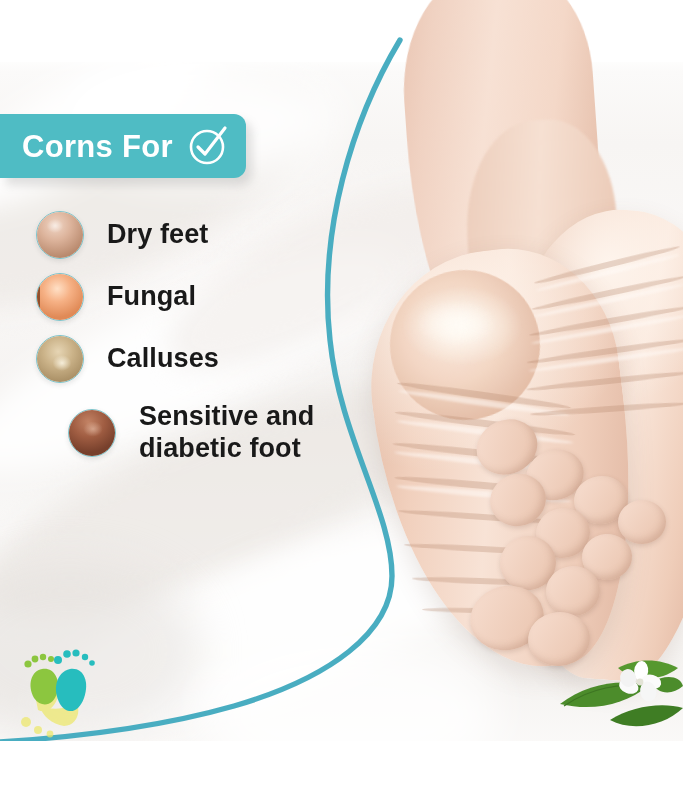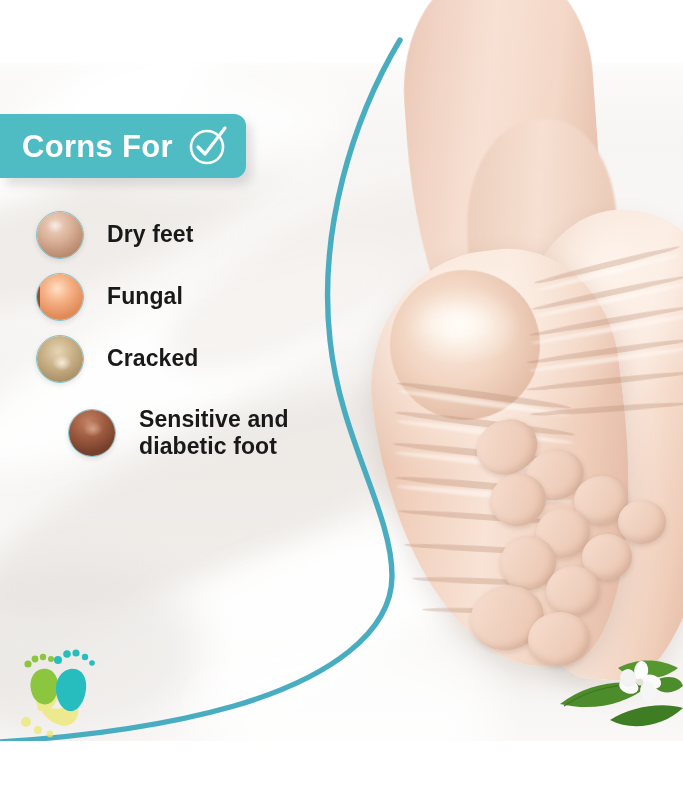--- a/index.html
+++ b/index.html
@@ -65,21 +65,21 @@
     margin-left:22px;line-height:1;}
   .check-wrap{margin-left:13px;width:44px;height:44px;position:relative;}
 
   
   .list{position:absolute;left:0;top:204px;width:350px;z-index:20;}
   .row{display:flex;align-items:center;height:62px;padding-left:36px;}
   .thumb{width:48px;height:48px;border-radius:50%;flex:0 0 48px;position:relative;
     border:1.6px solid #7fc4cb;box-sizing:border-box;overflow:hidden;
     box-shadow:0 2px 5px rgba(80,80,80,.14);}
   .thumb span{position:absolute;inset:0;display:block;}
-  .row-label{margin-left:23px;font-size:23px;font-weight:700;color:#191919;
+  .row-label{margin-left:23px;font-size:27px;font-weight:700;color:#191919;
     line-height:1.18;letter-spacing:.1px;}
   .row.two{height:86px;align-items:center;margin-left:32px;}
 
   
   .logo{position:absolute;left:8px;top:638px;width:96px;height:100px;z-index:30;}
 
   
   .leaves{position:absolute;left:556px;top:648px;width:127px;height:95px;z-index:30;}
 </style>
 </head>
@@ -188,21 +188,21 @@
     </div>
 
     <div class="row">
       <span class="thumb">
         <span style="background:
           radial-gradient(66% 66% at 46% 34%,#e6d5b4 0%,#cbb389 48%,#a98f65 100%);"></span>
         <span style="background:
           radial-gradient(closest-side,rgba(255,250,235,.8),rgba(255,250,235,0) 72%);
           left:12px;top:16px;width:26px;height:22px;"></span>
       </span>
-      <span class="row-label">Cracked</span>
+      <span class="row-label">Calluses</span>
     </div>
 
 
     <div class="row two">
       <span class="thumb">
         <span style="background:
           radial-gradient(70% 66% at 42% 26%,#c28264 0%,#a05d42 50%,#77402c 100%);"></span>
         <span style="background:
           radial-gradient(closest-side,rgba(255,225,205,.45),rgba(255,225,205,0) 70%);
           left:10px;top:8px;width:28px;height:22px;"></span>

